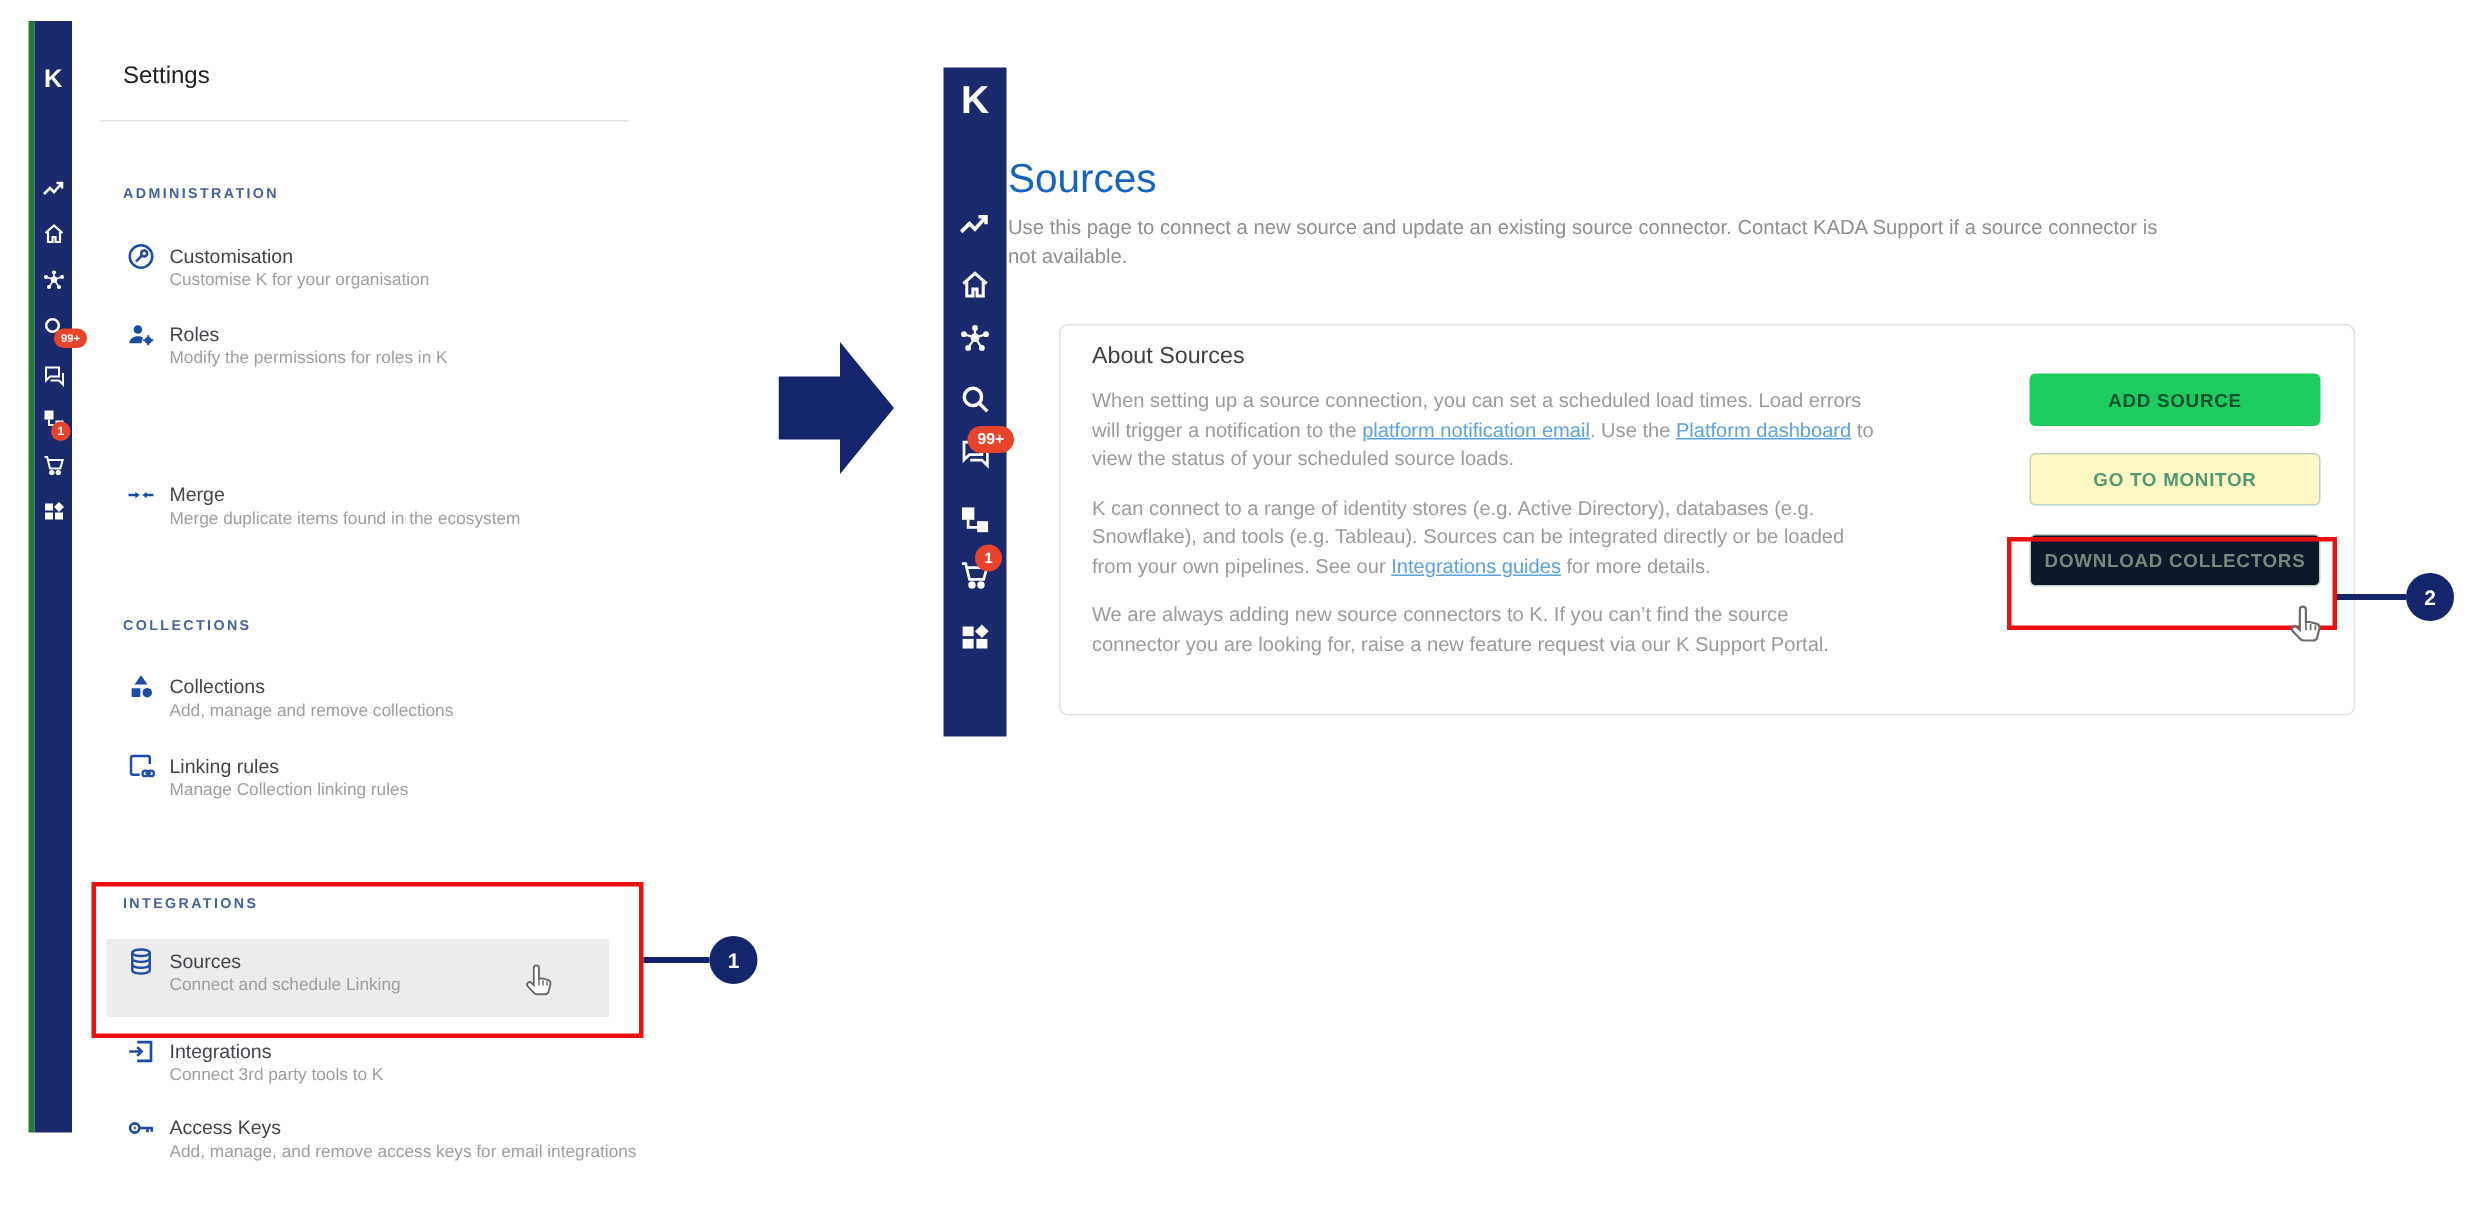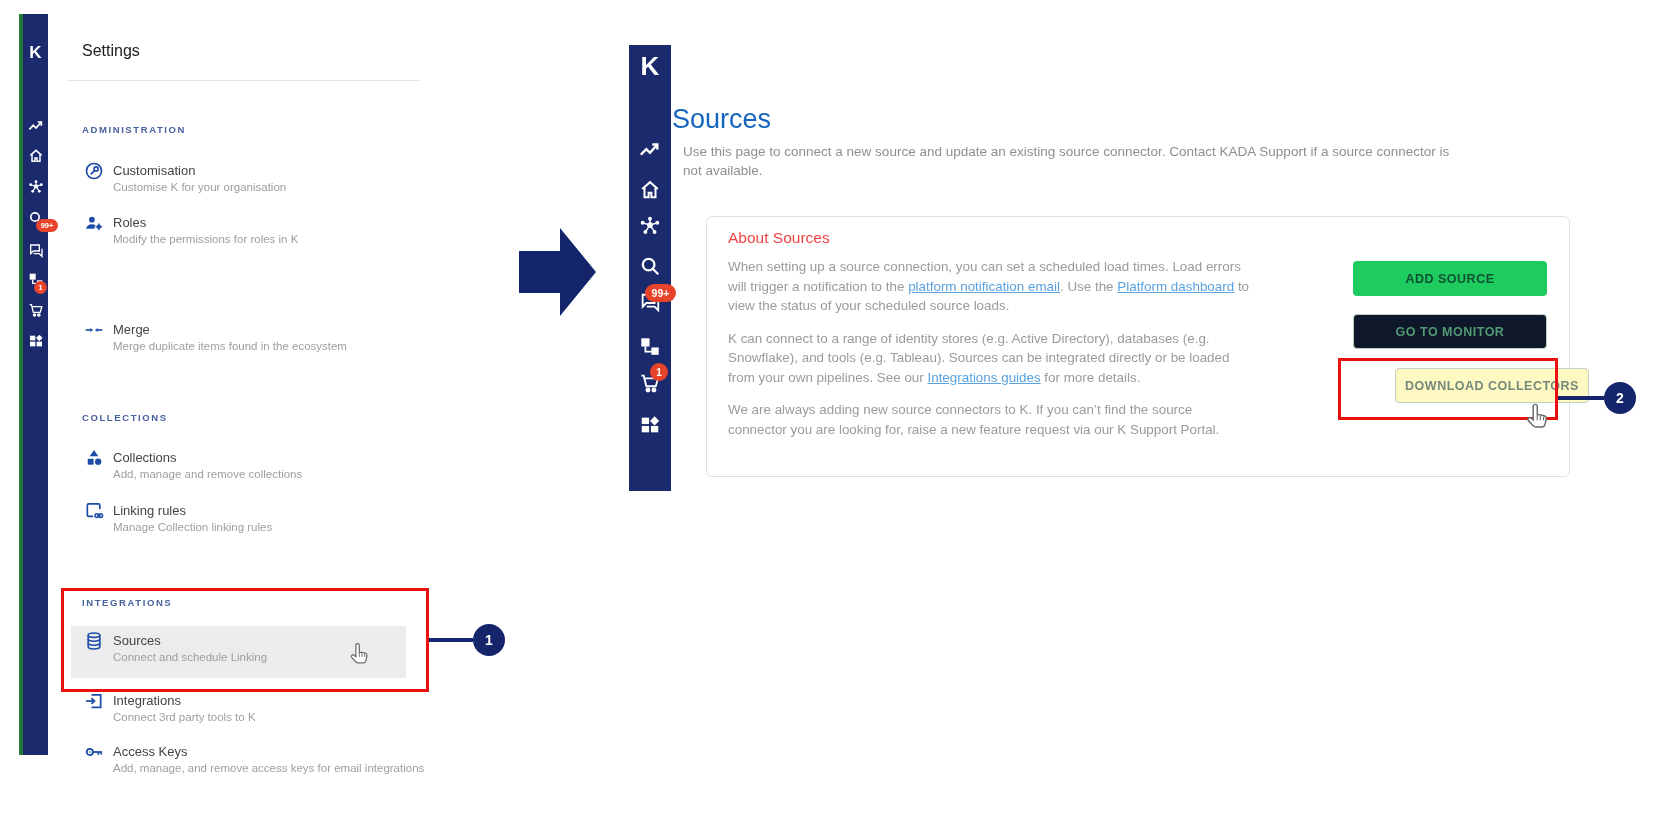--- a/index.html
+++ b/index.html
@@ -52,34 +52,34 @@
   
   .rsb{left:629px;top:45px;width:42px;height:446px;background:#1b2a6c;}
   .rsb-logo{position:absolute;left:0;top:0;width:42px;height:42px;color:#fff;font-size:26px;font-weight:bold;
             display:flex;align-items:center;justify-content:center;}
   .rsb-ic{position:absolute;left:10px;width:22px;height:22px;}
   .rsb-ic svg{width:22px;height:22px;}
   .b-chat-r{left:16px;top:239px;width:31px;height:18px;font-size:10.5px;border-radius:9px;}
   .b-cart-r{left:21px;top:318px;width:18px;height:18px;font-size:10px;border-radius:50%;}
 
   .page-title{left:672px;top:104px;font-size:27px;color:#1565c0;}
-  .page-desc{left:672px;top:142px;width:780px;font-size:13.5px;line-height:19px;color:#8f8f8f;margin-left:11px;}
+  .page-desc{left:672px;top:142px;width:780px;font-size:13.5px;line-height:19px;color:#8f8f8f;}
   .card{left:706px;top:216px;width:864px;height:261px;border:1px solid #e0e0e0;border-radius:6px;
         box-sizing:border-box;background:#fff;}
-  .card-title{position:absolute;left:21px;top:12px;font-size:15.5px;color:#ef4444;}
+  .card-title{position:absolute;left:21px;top:12px;font-size:15.5px;color:#404040;}
   .paras{position:absolute;left:21px;top:40px;width:522px;font-size:13.4px;line-height:19.5px;color:#9b9b9b;}
   .paras p{margin:0 0 13px 0;}
   .link{color:#5aa2e0;text-decoration:underline;cursor:pointer;}
-  .btn-col{position:absolute;left:646px;top:44px;width:194px;text-align:right;}
+  .btn-col{position:absolute;left:646px;top:32px;width:194px;text-align:right;}
   .btn{width:194px;height:35px;border-radius:4px;font-size:12.5px;font-weight:bold;letter-spacing:.5px;
        display:flex;align-items:center;justify-content:center;box-sizing:border-box;cursor:pointer;
        font-family:"Liberation Sans",sans-serif;}
   .btn-primary{background:#1ecb5f;color:#0f5132;border:none;margin-bottom:18px;}
-  .btn-outline{background:#0f172a;color:#529974;border:1px solid #bdd2c3;margin-bottom:19px;}
-  .btn-disabled{background:#fef9c3;color:#75897b;border:1px solid #c3cfc5;margin-left:42px;}
+  .btn-outline{background:#fef9c3;color:#529974;border:1px solid #bdd2c3;margin-bottom:19px;}
+  .btn-disabled{background:#0f172a;color:#75897b;border:1px solid #c3cfc5;}
 </style>
 </head>
 <body>
 
 <div id="canvas">
 
   <div class="abs green-edge"></div>
 
   <div class="abs lsb">
     <div class="lsb-logo">K</div>

